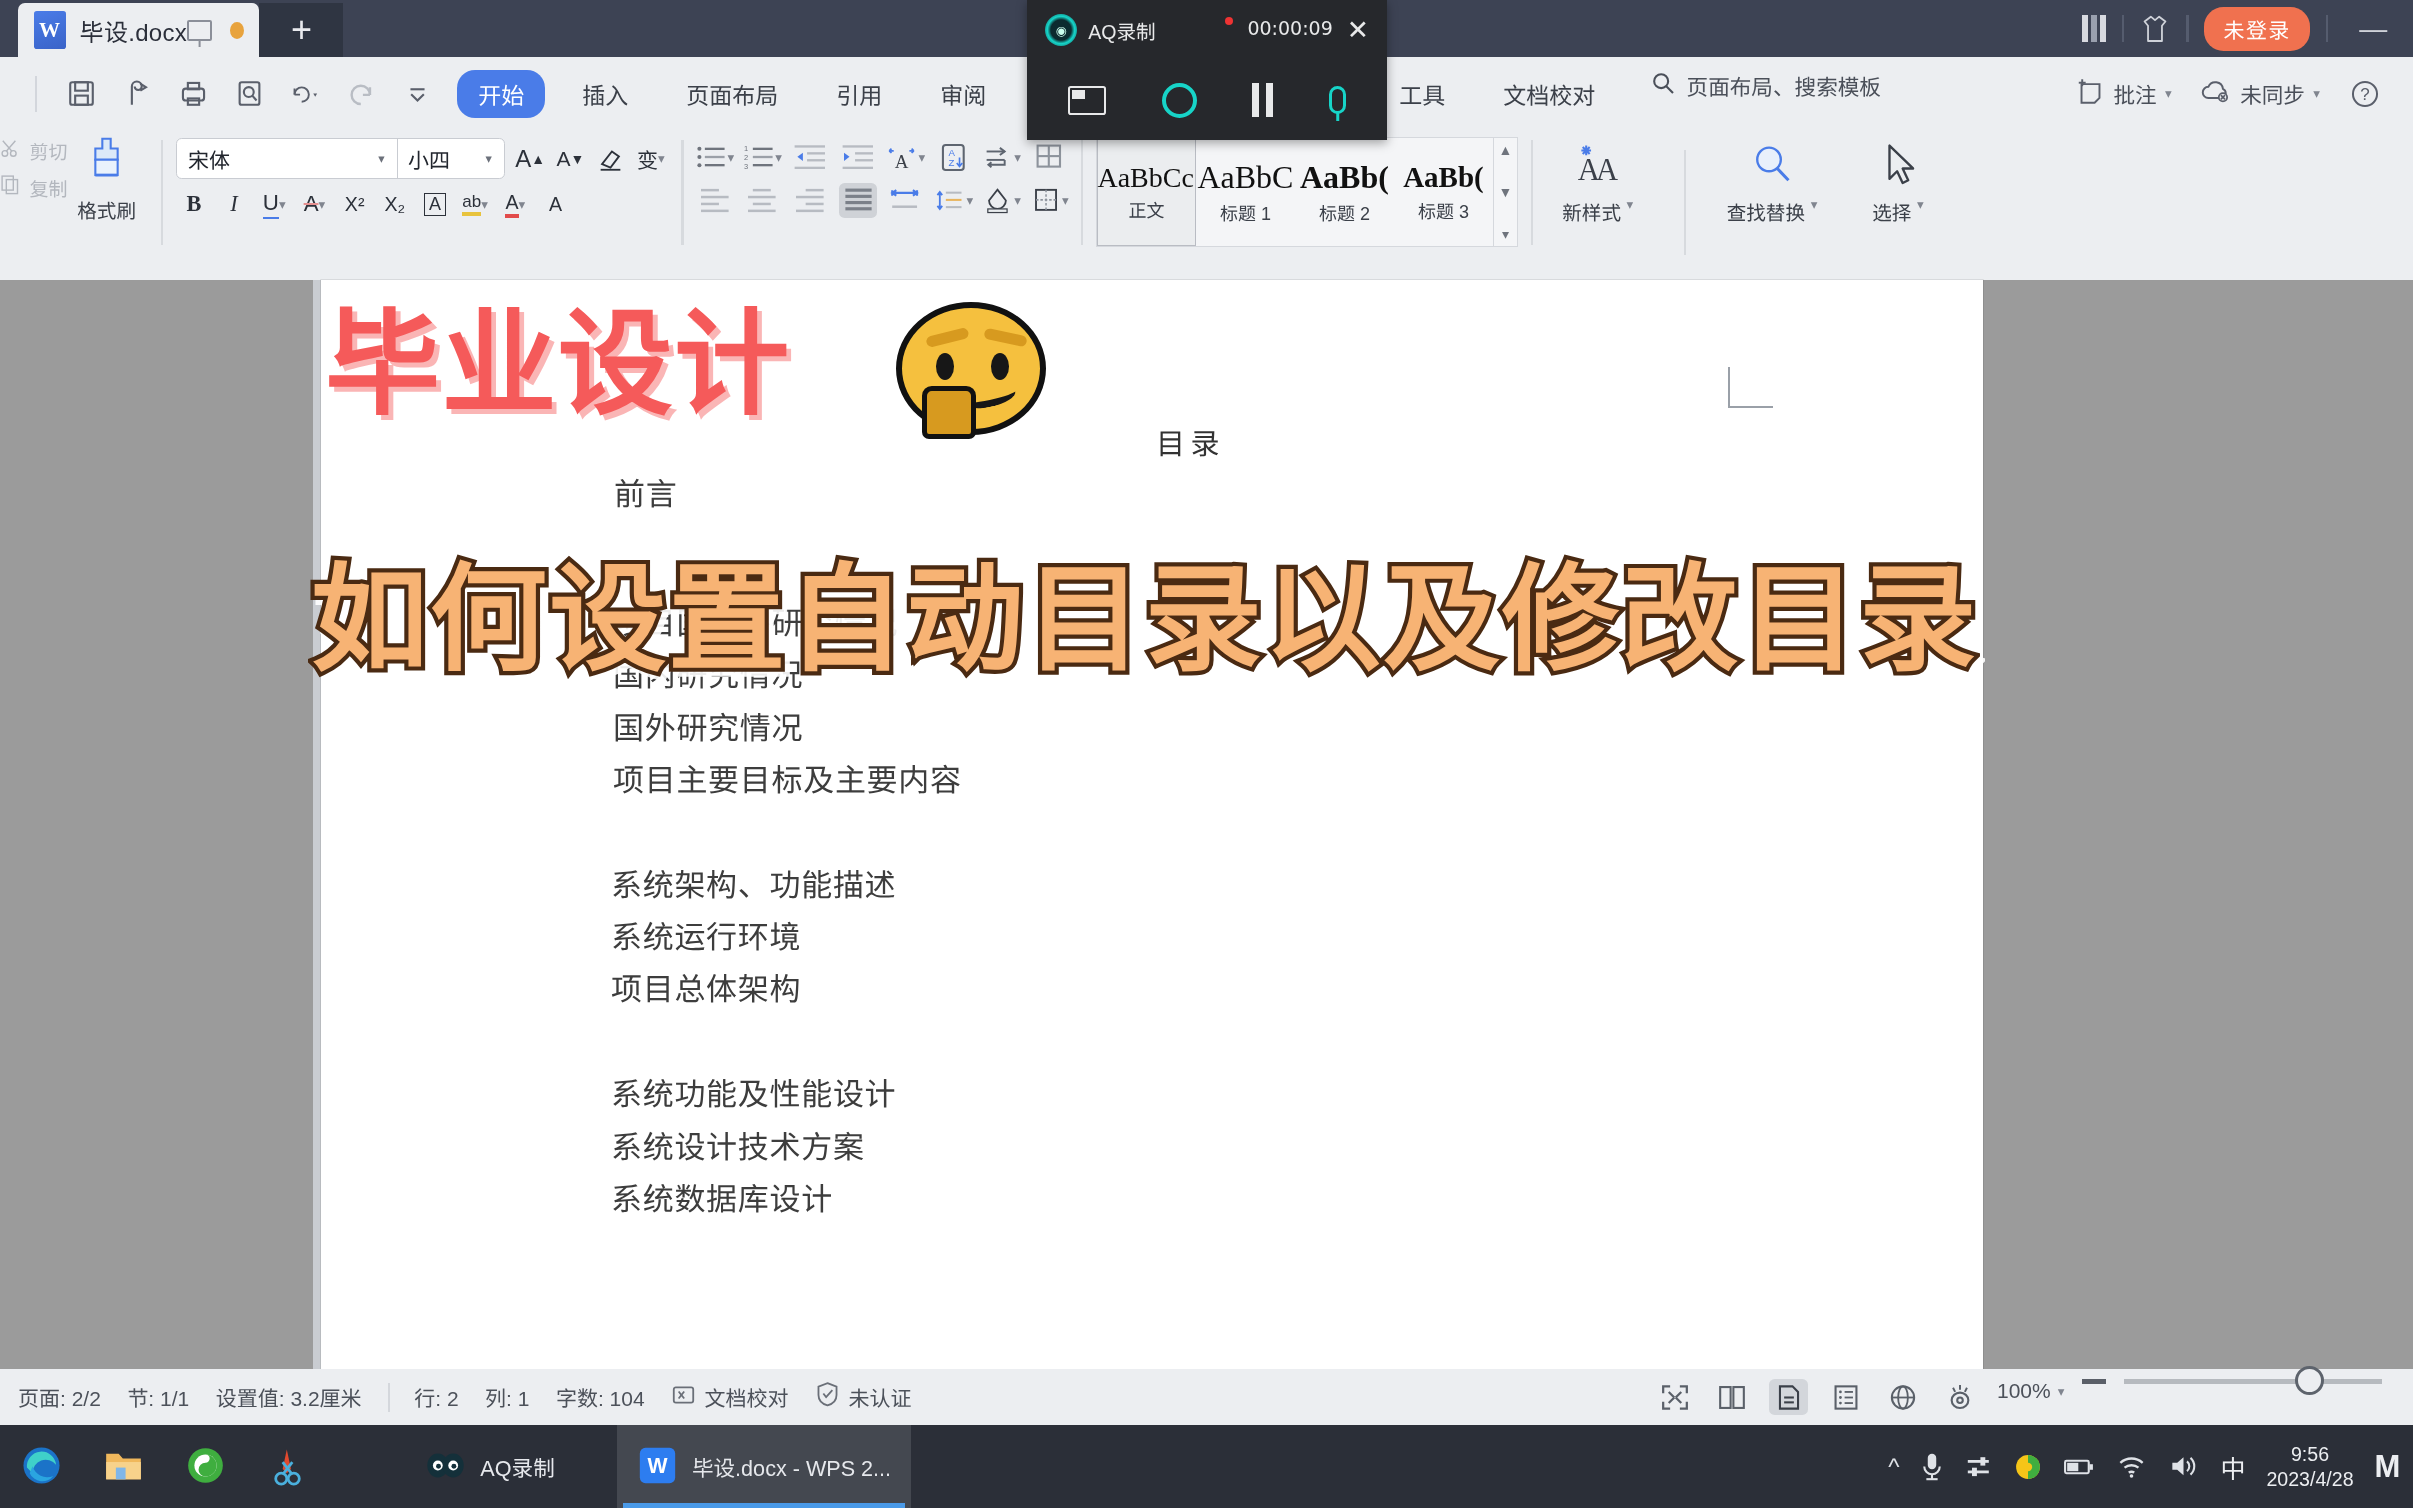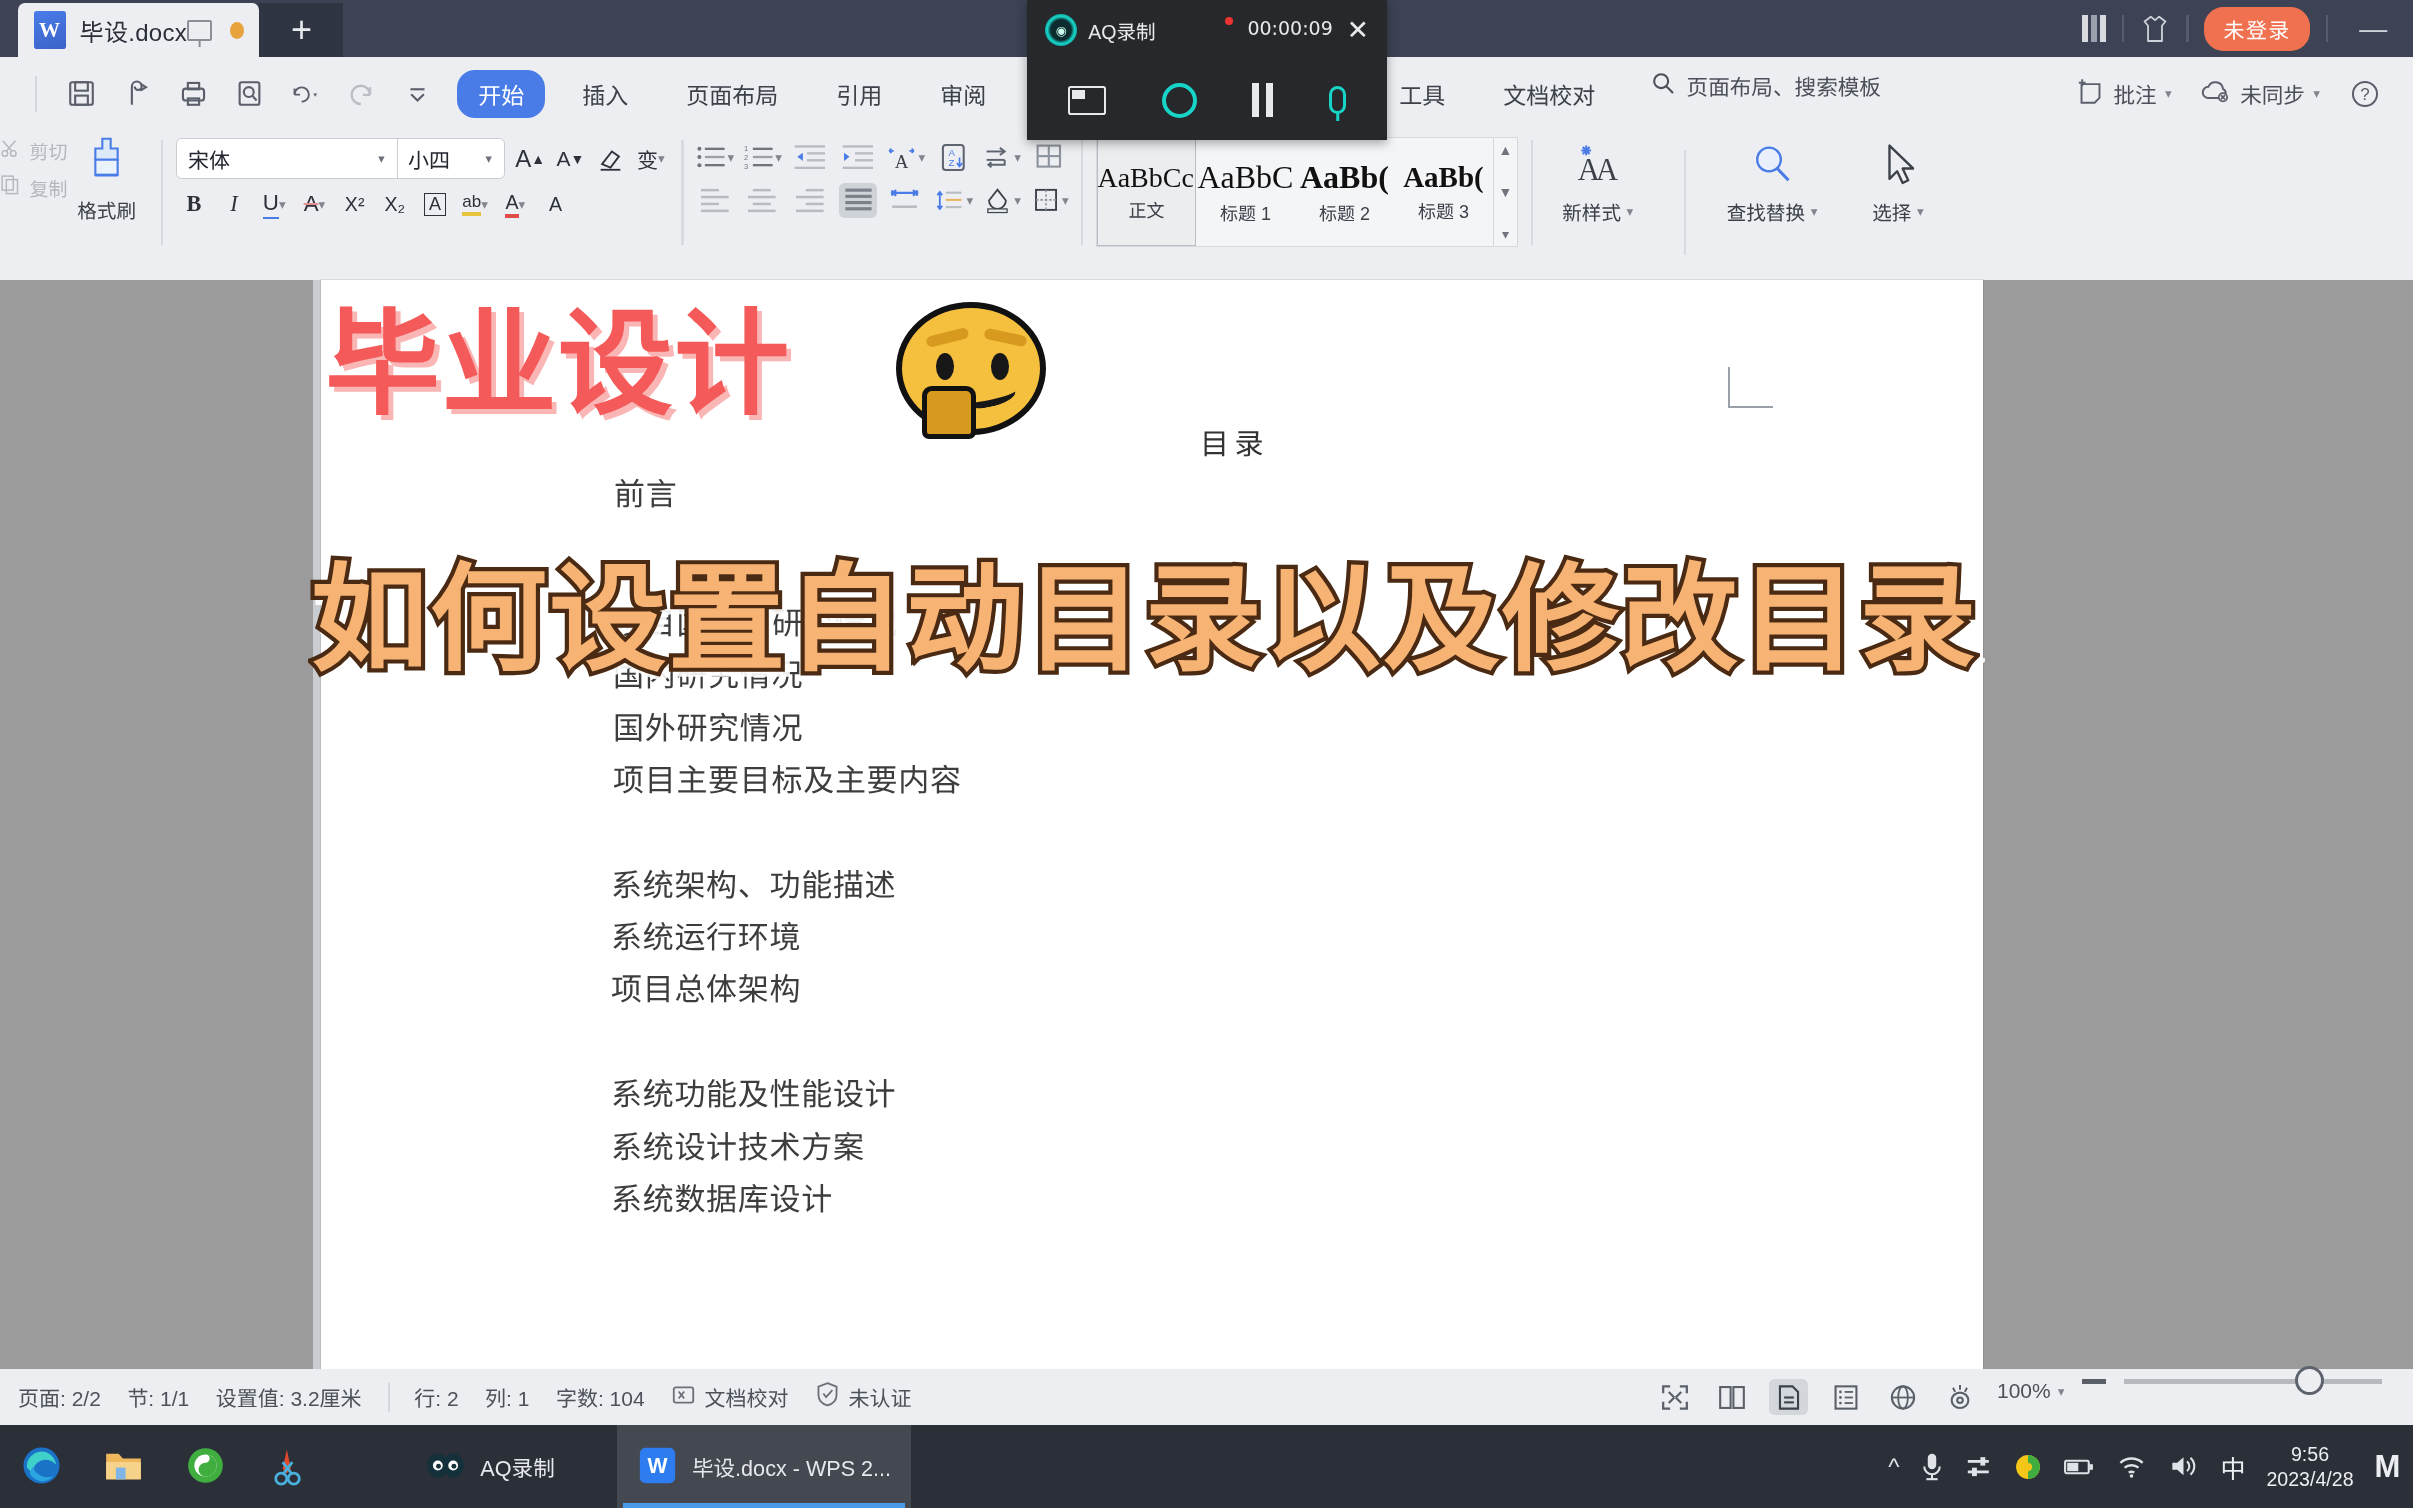--- a/index.html
+++ b/index.html
@@ -133,35 +133,35 @@
     border-right:0px; gap: 2.8px;
   }
   .stylecell.sel { border:1.4px solid #b9bcc3; background:#ebedef;}
   .st-sample { font-family:"Liberation Serif", serif; color:#111; white-space:nowrap; overflow:hidden; width:98px; text-align:center;}
   .st-name { font-size:18px; color:#3b4049;}
   .style-scroll { width: 24px; display:flex; flex-direction:column; justify-content:space-between; align-items:center;
     border-left:1.4px solid #d5d8dd; padding: 4.2px 0; font-size:14px; color:#6f747d;}
 
   .endgrp { display:flex; align-items:flex-start; gap:21px; padding-top: 9.8px;}
   .bigbtn { display:flex; flex-direction:column; align-items:center; gap:5.6px; width: 105px;}
-  .bigbtn .lab { font-size:19.6px; color:#3b4049; display:flex; align-items:center; gap:5.6px;}
+  .bigbtn .lab { font-size:19.6px; color:#3b4049; display:flex; align-items:flex-start; gap:5.6px;}
 
   
   .docarea {
     position:absolute; left:0; top:280px; width:2413px; height:1089px;
     background:#9b9b9b;
   }
   .page {
     position:absolute; left: 321px; top: 0px; width: 1662px; height: 1089px;
     background:#fff; box-shadow: 0 0 0 0.7px rgba(0,0,0,.12);
   }
   .page-gutter-l { position:absolute; left: 313px; top:0; width:9.8px; height:1089px; background:#c9ccd1;}
   .corner-mark { position:absolute; right: 210px; top: 87px; width: 45px; height:41px;
      border-left: 2.1px solid #9aa0a8; border-bottom: 2.1px solid #9aa0a8; }
-  .doc-h { position:absolute; font-family:Liberation Sans, sans-serif; color:#3a3a3a;margin-left:44px; }
+  .doc-h { position:absolute; font-family:Liberation Sans, sans-serif; color:#3a3a3a; }
   .toc-title { left: 835px; top: 140px; font-size: 29px; letter-spacing: 5.6px; color:#333;}
   .toc-entry { position:absolute; font-family:"Liberation Serif","DejaVu Serif", serif; font-size: 31px; color:#3d3d3d; letter-spacing:0.7px; white-space:nowrap;}
 
   
   .ov-red {
     position:absolute; left: 325px; top: 307px; z-index: 30;
     font-size: 115px; font-weight: 700; color:#f55a5a;
     font-family:"Liberation Sans", sans-serif; letter-spacing: 1.4px;
     text-shadow: 4.9px 4.9px 0 rgba(245,90,90,0.45);
     line-height: 1;

